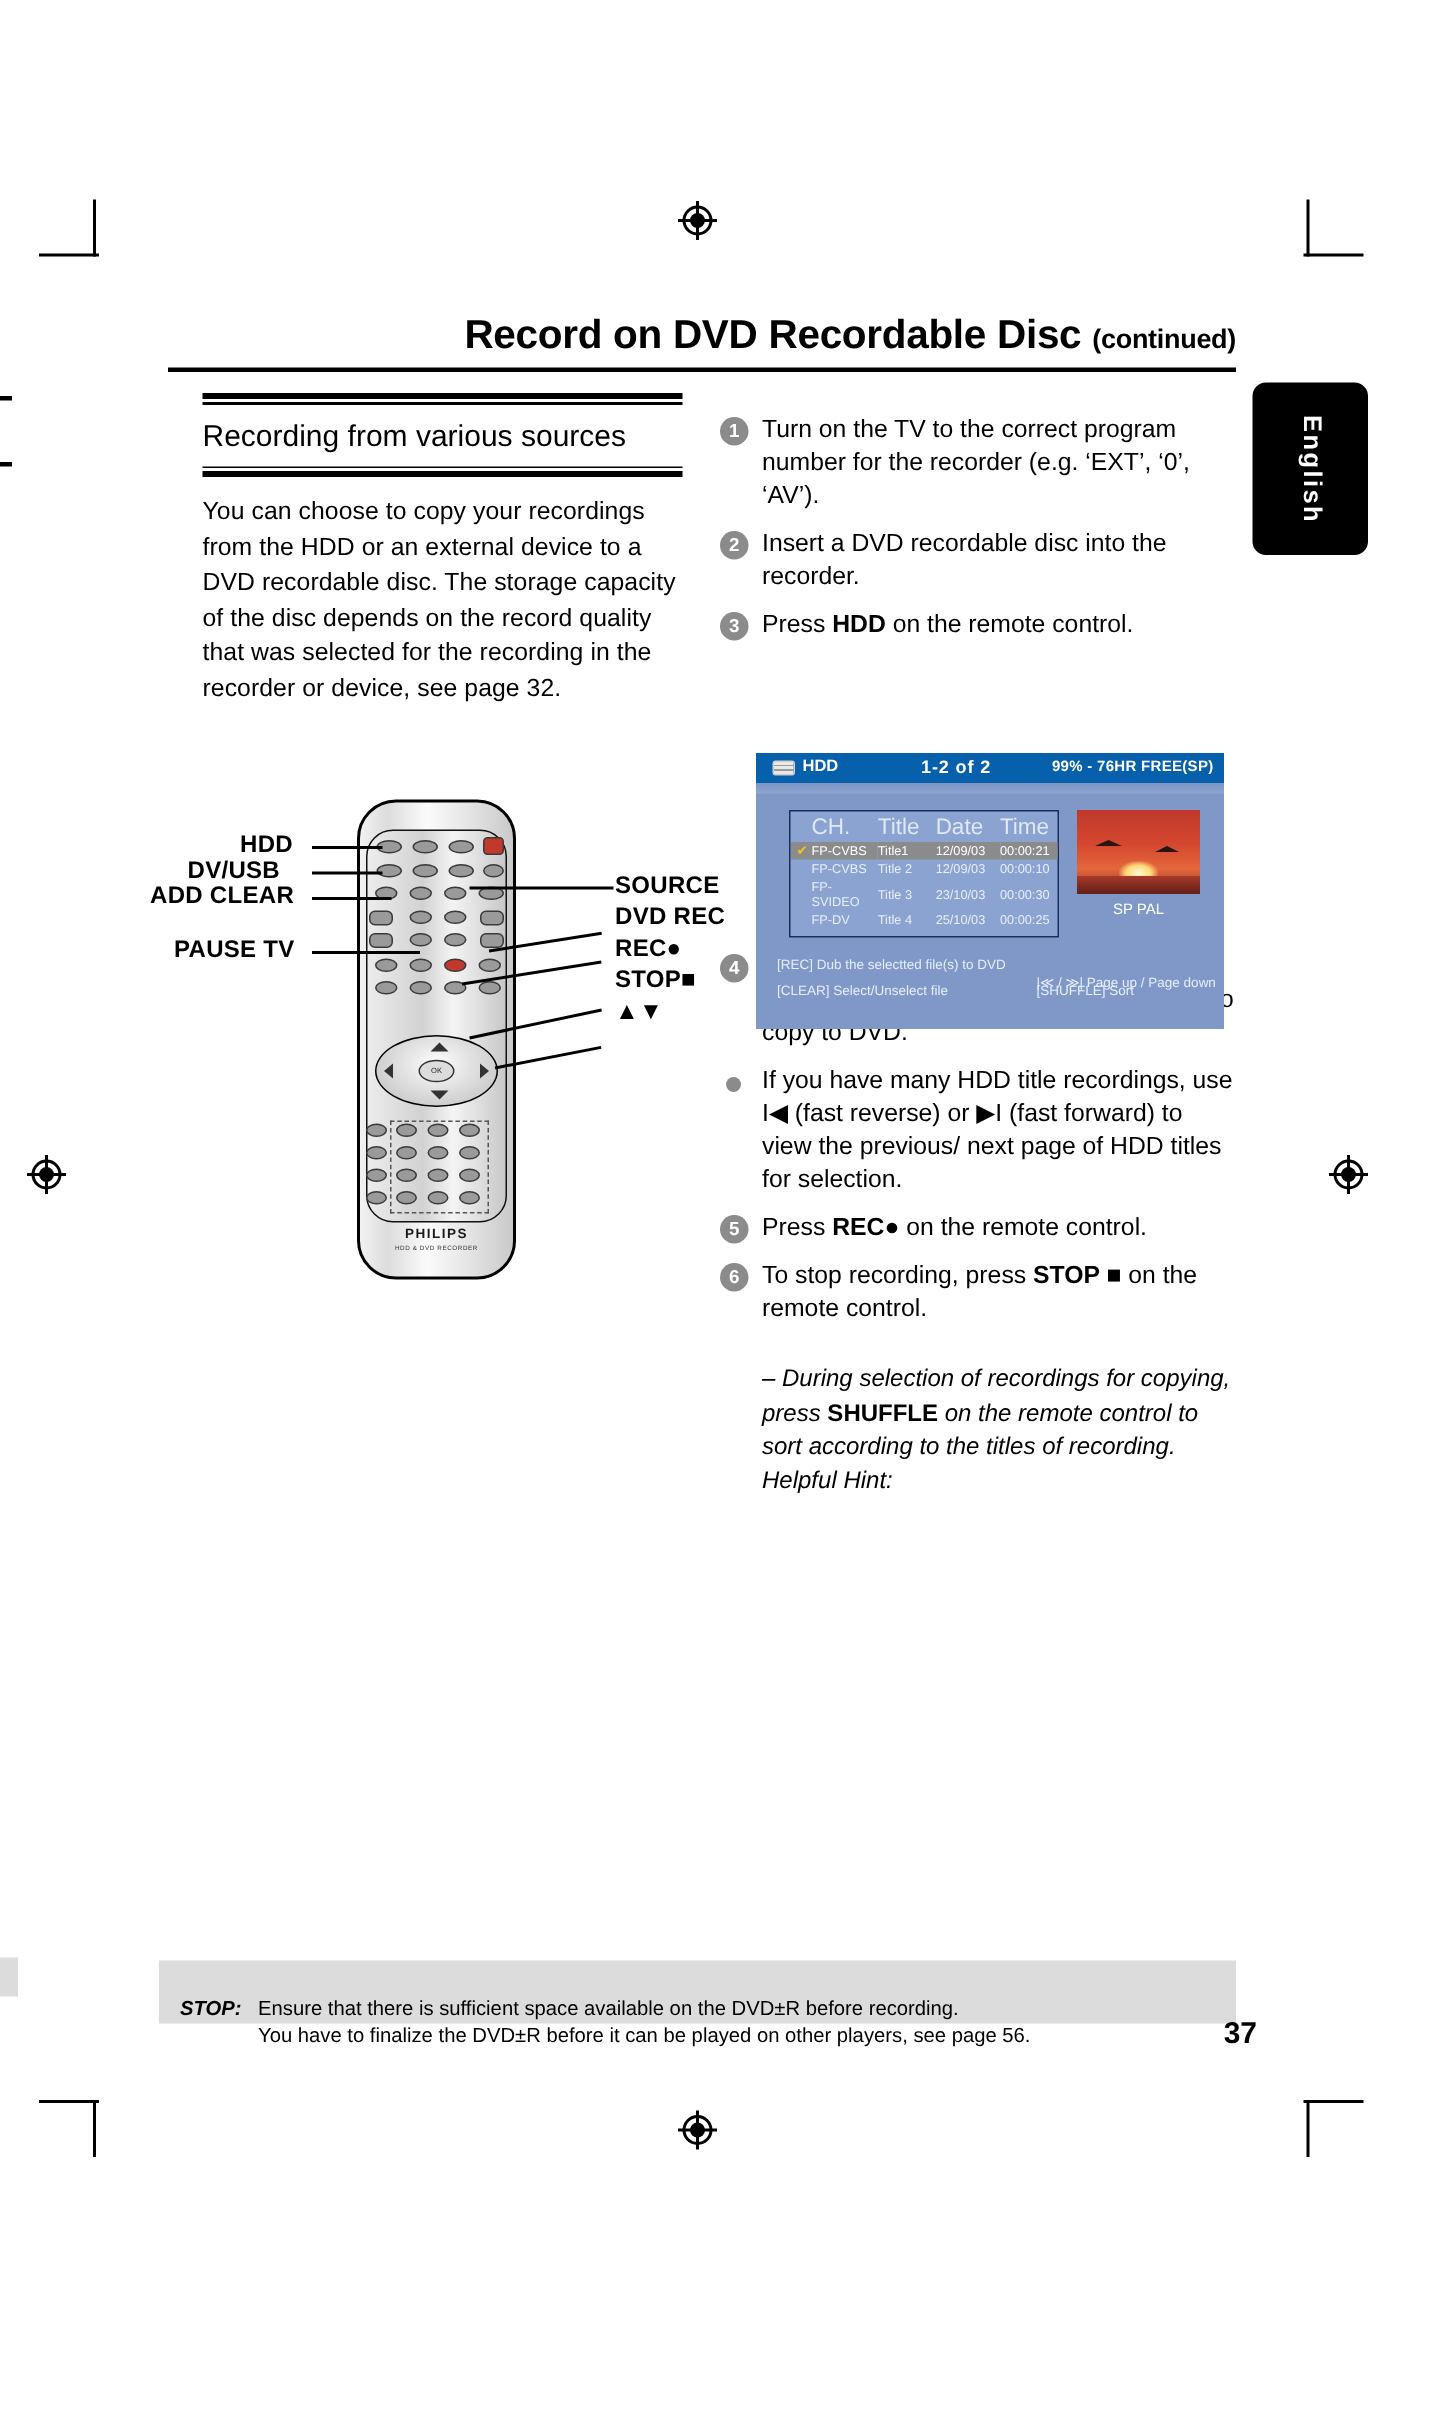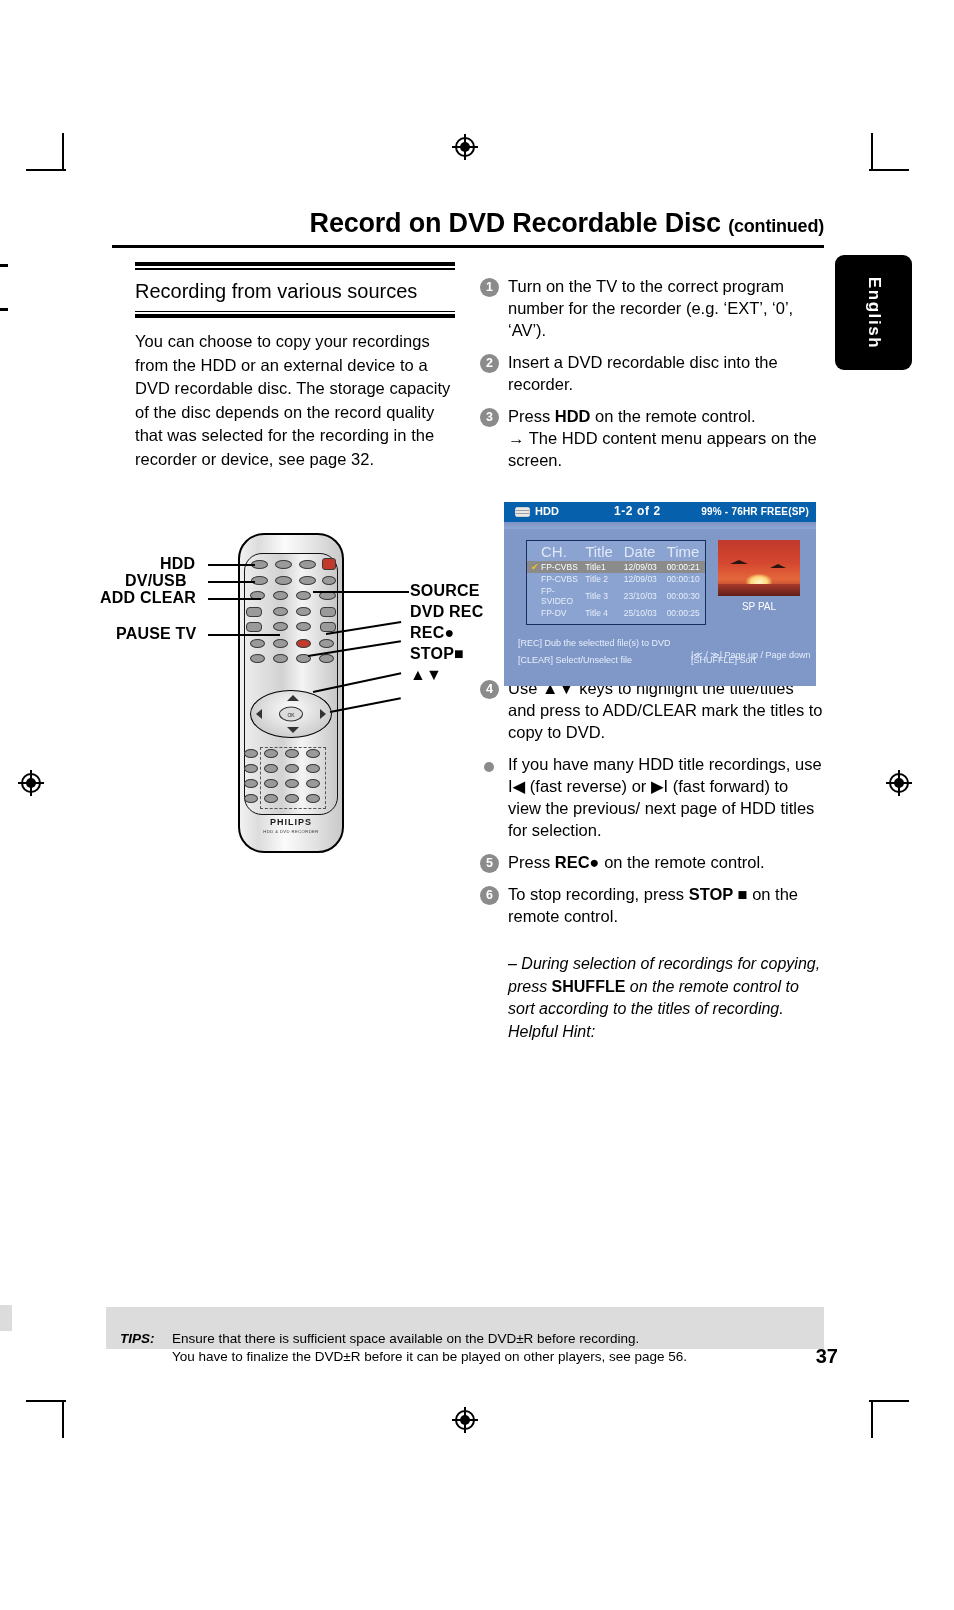--- a/index.html
+++ b/index.html
@@ -376,21 +376,20 @@
 
     <div class="step">
       <span class="num">2</span>
       <p>Insert a DVD recordable disc into the recorder.</p>
     </div>
 
     <div class="step">
       <span class="num">3</span>
       <p>
         <span>Press </span><span class="bold">HDD</span><span> on the remote control.</span>
-        <span class="sub">→ The HDD content menu appears on the screen.</span>
       </p>
     </div>
 
     <div style="height:196px;"></div>
 
     <div class="step">
       <span class="num">4</span>
       <p>Use ▲▼ keys to highlight the title/titles and press  to ADD/CLEAR mark the titles to copy to DVD.</p>
     </div>
 
@@ -480,18 +479,18 @@
     <div class="tv-foot">
       <span class="r1">[REC]  Dub the selectted file(s) to DVD</span>
       <span class="r2">[CLEAR]  Select/Unselect file</span>
       <span class="r3">|≪ / ≫| Page up / Page down</span>
       <span class="r4">[SHUFFLE]  Sort</span>
     </div>
   </div>
 
   <div class="tips-bg"></div>
   <div class="tips">
-    <span class="k">TIPS:</span><span>Ensure that there is sufficient space available on the DVD±R before recording.</span>
+    <span class="k">STOP:</span><span>Ensure that there is sufficient space available on the DVD±R before recording.</span>
     <span class="ln2">You have to finalize the DVD±R before it can be played on other players, see page 56.</span>
   </div>
   <div class="pageno">37</div>
 
 </div>
 
 </body></html>

